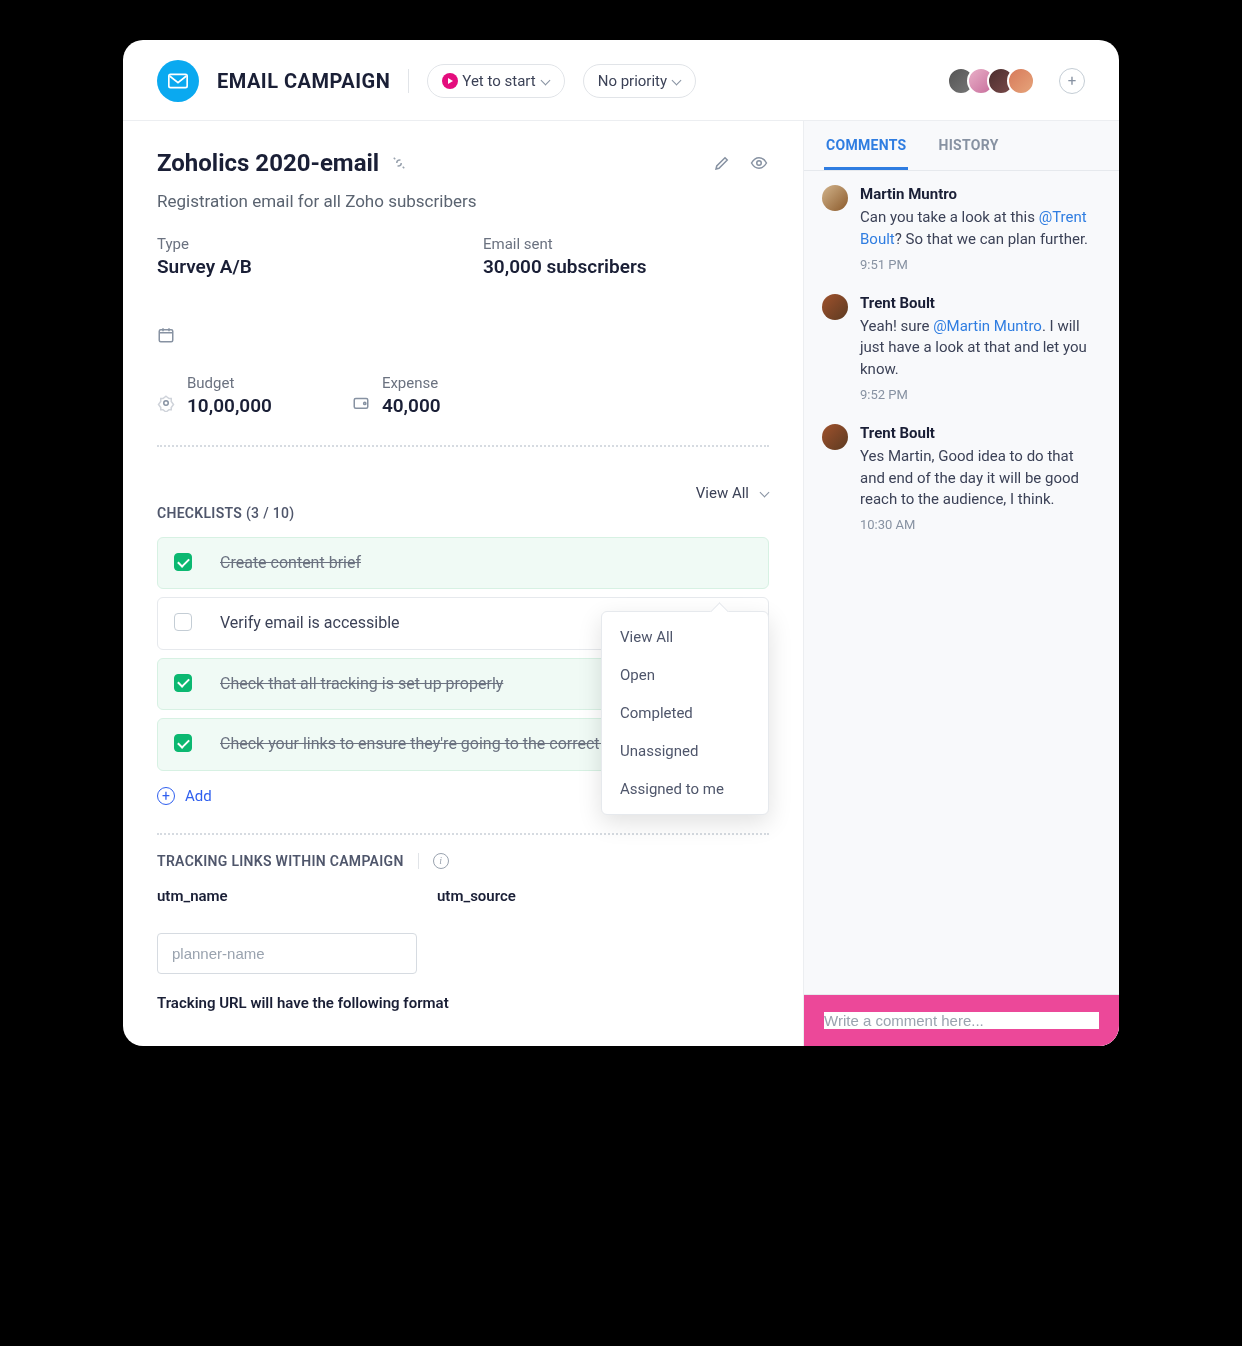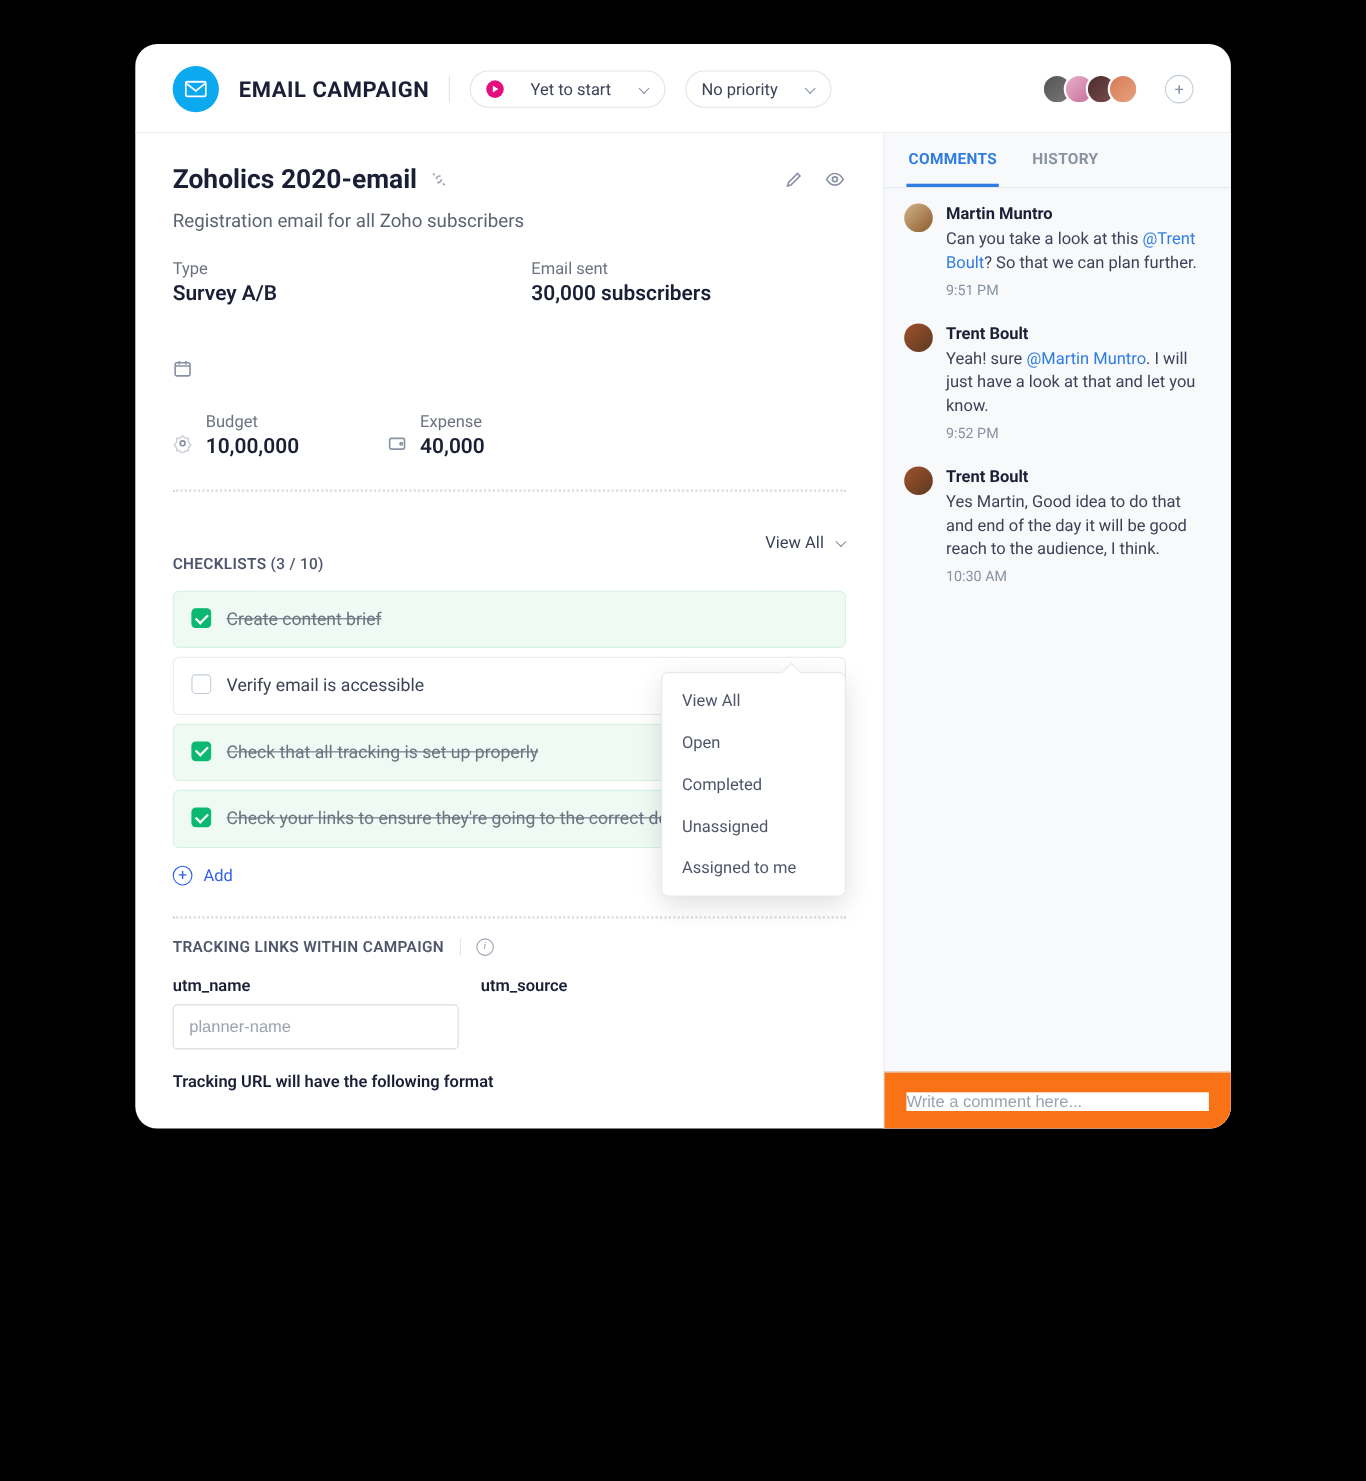--- a/index.html
+++ b/index.html
@@ -24,21 +24,21 @@
 .icon-circle {
   width: 42px; height: 42px; border-radius: 50%;
   background: #0aa9f0; display: flex; align-items: center; justify-content: center;
 }
 .env-icon { color:#fff; }
 .topbar h1 {
   font-size: 20px; font-weight: 700; color:#1a1f36; letter-spacing: .5px;
 }
 .vsep { width:1px; height:24px; background:#e1e4e8; }
 .pill {
-  display:flex; align-items:center; gap:24px;
+  display:flex; align-items:center; gap:4px;
   border:1px solid #e1e4e8; border-radius:999px;
   padding:7px 14px; font-size:15px; color:#3c4257; cursor:pointer;
 }
 .pill .play {
   width:16px;height:16px;border-radius:50%;background:#e40d7d;
   display:flex;align-items:center;justify-content:center;
 }
 .pill .play::after{content:"";border-left:5px solid #fff;border-top:3px solid transparent;border-bottom:3px solid transparent;margin-left:1px;}
 .chev { width:10px;height:10px;display:inline-block;position:relative; }
 .chev::after{content:"";position:absolute;left:2px;top:1px;width:6px;height:6px;border-right:1.5px solid #8792a2;border-bottom:1.5px solid #8792a2;transform:rotate(45deg);}
@@ -67,58 +67,58 @@
 .dot{color:#f08c00;}
 .budgetrow{display:flex;gap:80px;margin-top:26px;}
 .budget-item{display:flex;gap:12px;align-items:flex-start;}
 .budget-item .icon{color:#8792a2;margin-top:20px;}
 .dashed{border:none;border-top:2px dotted #d6dbe1;margin:28px 0 18px;}
 .section-head{display:flex;align-items:center;justify-content:space-between;}
 .section-head .t{color:#4f566b;font-size:14px;font-weight:600;letter-spacing:.3px;margin-top:40px;}
 .section-head .t .cnt{font-weight:500;}
 .viewall{display:flex;align-items:center;gap:10px;color:#3c4257;font-size:15px;cursor:pointer;}
 .checklist{margin-top:16px;display:flex;flex-direction:column;gap:8px;}
-.check-item{display:flex;align-items:flex-start;gap:14px;padding:14px 16px;border:1px solid #e6e9ed;border-radius:6px;}
+.check-item{display:flex;align-items:flex-start;gap:28px;padding:14px 16px;border:1px solid #e6e9ed;border-radius:6px;}
 .check-item.done{background:#f0faf5;border-color:#d7f1e3;}
 .check-item .box{width:18px;height:18px;border-radius:4px;border:1.5px solid #c4cdd5;flex-shrink:0;margin-top:1px;display:flex;align-items:center;justify-content:center;}
 .check-item.done .box{background:#0bb871;border-color:#0bb871;}
 .check-item.done .box::after{content:"";width:5px;height:9px;border-right:2px solid #fff;border-bottom:2px solid #fff;transform:rotate(45deg);margin-top:-2px;}
 .check-item .label{color:#3c4257;font-size:16px;line-height:1.4;}
 .check-item.done .label{text-decoration:line-through;color:#6b7280;}
 .check-actions{display:flex;justify-content:space-between;margin-top:16px;align-items:center;}
 .addbtn{display:flex;align-items:center;gap:10px;color:#2f5fef;font-size:15px;cursor:pointer;}
 .addbtn .plus{width:18px;height:18px;border:1.5px solid #2f5fef;border-radius:50%;display:flex;align-items:center;justify-content:center;font-size:14px;line-height:1;}
 .showmore{color:#2f5fef;font-size:15px;cursor:pointer;}
 .track-head{display:flex;align-items:center;gap:14px;}
 .info{width:16px;height:16px;border:1.5px solid #9aa3af;border-radius:50%;display:flex;align-items:center;justify-content:center;font-size:10px;color:#9aa3af;font-style:italic;font-family:serif;}
 .form-row{display:flex;gap:20px;margin-top:18px;}
 .form-group{flex:1;max-width:260px;}
 .form-group label{display:block;font-size:15px;font-weight:600;color:#1a1f36;margin-bottom:8px;}
-.form-group input{width:100%;padding:11px 14px;border:1px solid #d6dbe1;border-radius:4px;font-size:15px;}
+.form-group input{width:100%;padding:11px 14px;border:1px solid #d6dbe1;border-radius:4px;font-size:15px;margin-top:20px;}
 .form-group input::placeholder{color:#9aa3af;}
 .format-label{font-size:15px;font-weight:600;color:#1a1f36;margin-top:20px;}
 .url-box{background:#f5f6f8;border-radius:4px;padding:14px 16px;margin-top:10px;font-size:15px;color:#5b6471;}
 
 .dropdown{position:absolute;right:34px;top:490px;background:#fff;border:1px solid #e6e9ed;border-radius:6px;box-shadow:0 8px 24px rgba(0,0,0,.12);width:168px;padding:6px 0;z-index:30;}
 .dropdown::before{content:"";position:absolute;top:-7px;right:42px;width:12px;height:12px;background:#fff;border-left:1px solid #e6e9ed;border-top:1px solid #e6e9ed;transform:rotate(45deg);}
 .dropdown .opt{padding:10px 18px;font-size:15px;color:#4f566b;cursor:pointer;}
 
 .sidebar{width:316px;background:#f8f9fb;border-left:1px solid #eceef1;display:flex;flex-direction:column;}
 .tabs{display:flex;gap:28px;padding:0 20px;border-bottom:1px solid #e6e9ed;}
 .tab{padding:16px 2px 14px;font-size:14px;font-weight:700;letter-spacing:.3px;color:#8792a2;cursor:pointer;border-bottom:3px solid transparent;}
 .tab.active{color:#2f7de1;border-bottom-color:#2f7de1;}
 .comments{flex:1;overflow:auto;padding:14px 18px;}
 .comment{display:flex;gap:12px;margin-bottom:22px;}
 .comment .av{width:26px;height:26px;border-radius:50%;flex-shrink:0;}
 .comment .content{flex:1;}
 .comment .name{font-size:15px;font-weight:700;color:#1a1f36;}
 .comment .text{font-size:15px;color:#3c4257;margin-top:4px;line-height:1.45;}
 .comment .text .mention{color:#2f7de1;}
 .comment .time{font-size:13px;color:#8792a2;margin-top:6px;}
-.composer{border-top:1px solid #e6e9ed;background:#f97316;padding:16px 20px;}
+.composer{border-top:1px solid #e6e9ed;background:#ec4899;padding:16px 20px;}
 .composer input{width:100%;border:none;outline:none;font-size:15px;color:#3c4257;}
 .composer input::placeholder{color:#9aa3af;}
 </style>
 </head>
 <body>
 
 <div class="app">
 
   <div class="topbar">
     <div class="icon-circle">

